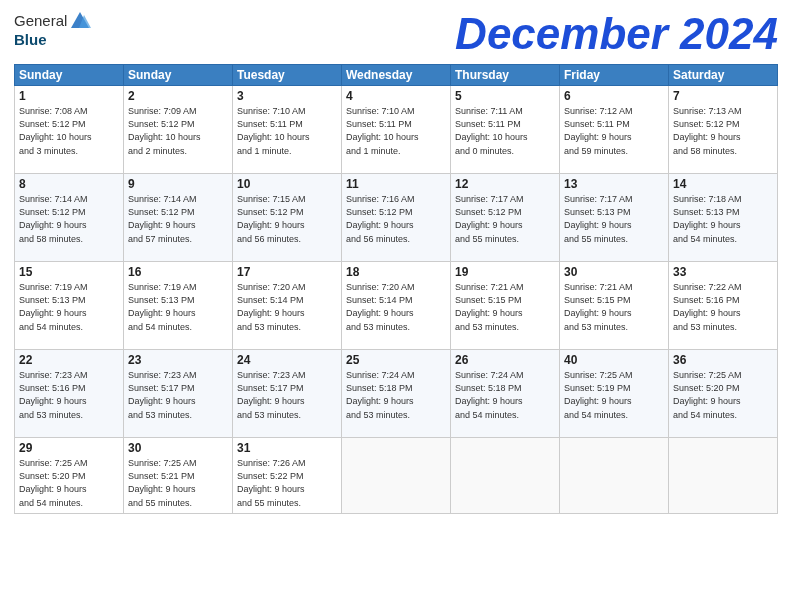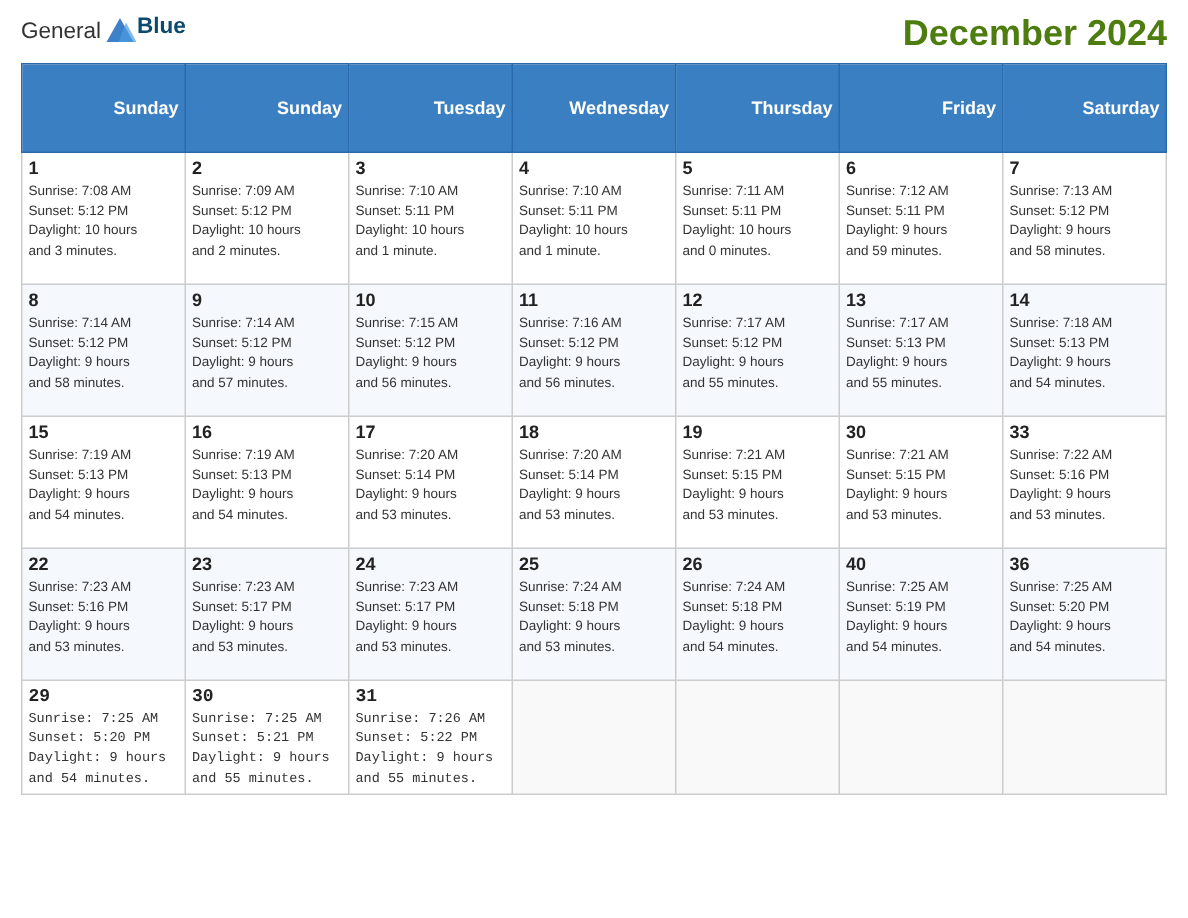--- a/index.html
+++ b/index.html
@@ -37,42 +37,43 @@
     }
     .logo-icon {
       width: 22px;
       height: 22px;
       margin-left: 2px;
     }
     .title-block {
       text-align: right;
     }
     .month-title {
-      font-size: 24px;
-      font-weight: bold;
-      color: #4d7c0f;
+      font-size: 44px;
+      font-weight: bold;
+      color: #1d4ed8;
       line-height: 1.1;
+      font-style: italic;
     }
     .location-title {
       font-size: 13px;
       color: #555;
     }
     .calendar {
       width: 100%;
       border-collapse: collapse;
       margin-top: 6px;
       table-layout: fixed;
     }
     .calendar th {
       background-color: #3a7fc1;
       color: white;
       font-size: 12px;
       font-weight: bold;
-      padding: 22px 4px;
-      text-align: right;
+      padding: 3px 4px;
+      text-align: left;
       border: 1px solid #2a6aaa;
     }
     .calendar td {
       border: 1px solid #ccc;
       vertical-align: top;
       padding: 3px 4px;
       font-size: 9.5px;
       color: #333;
       height: 88px;
       background: #fff;
@@ -89,30 +90,29 @@
     .day-info {
       font-size: 9px;
       line-height: 1.45;
       color: #333;
     }
     .empty-cell {
       background: #f9f9f9 !important;
     }
     .last-row td {
       height: 75px;
-      font-family: Liberation Mono, monospace;
     }
   </style>
 </head>
 <body>
 
 <div class="container">
   <div class="header-row">
     <div class="logo">
-      <div style="display:flex; flex-direction:row; align-items:flex-start; line-height:1.1;">
+      <div style="display:flex; flex-direction:column; align-items:flex-start; line-height:1.1;">
         <span style="display:flex; align-items:center;">
           <span class="logo-text-general">General</span>
           <svg class="logo-icon" viewBox="0 0 22 22" fill="none" xmlns="http://www.w3.org/2000/svg">
             <polygon points="11,2 20,18 2,18" fill="#1a6bbf" opacity="0.85"></polygon>
             <polygon points="15,5 22,18 10,18" fill="#4a9de0" opacity="0.7"></polygon>
           </svg>
         </span>
         <span class="logo-text-blue">Blue</span>
       </div>
     </div>

